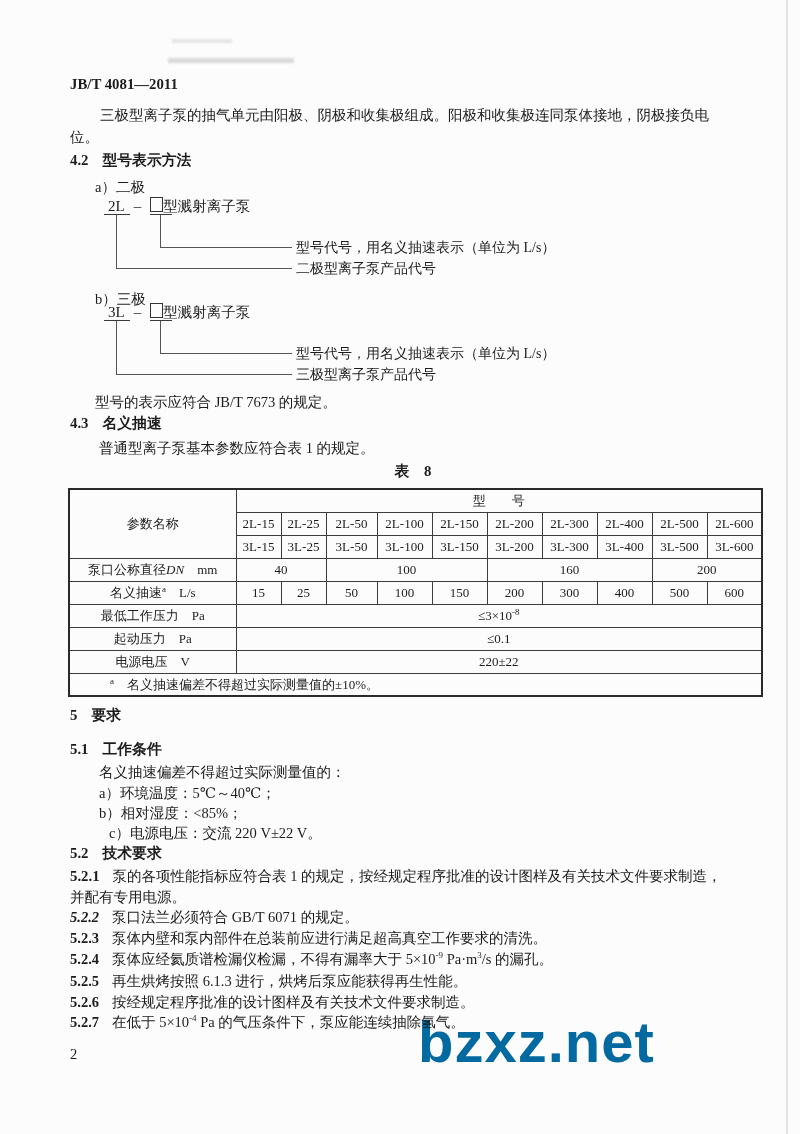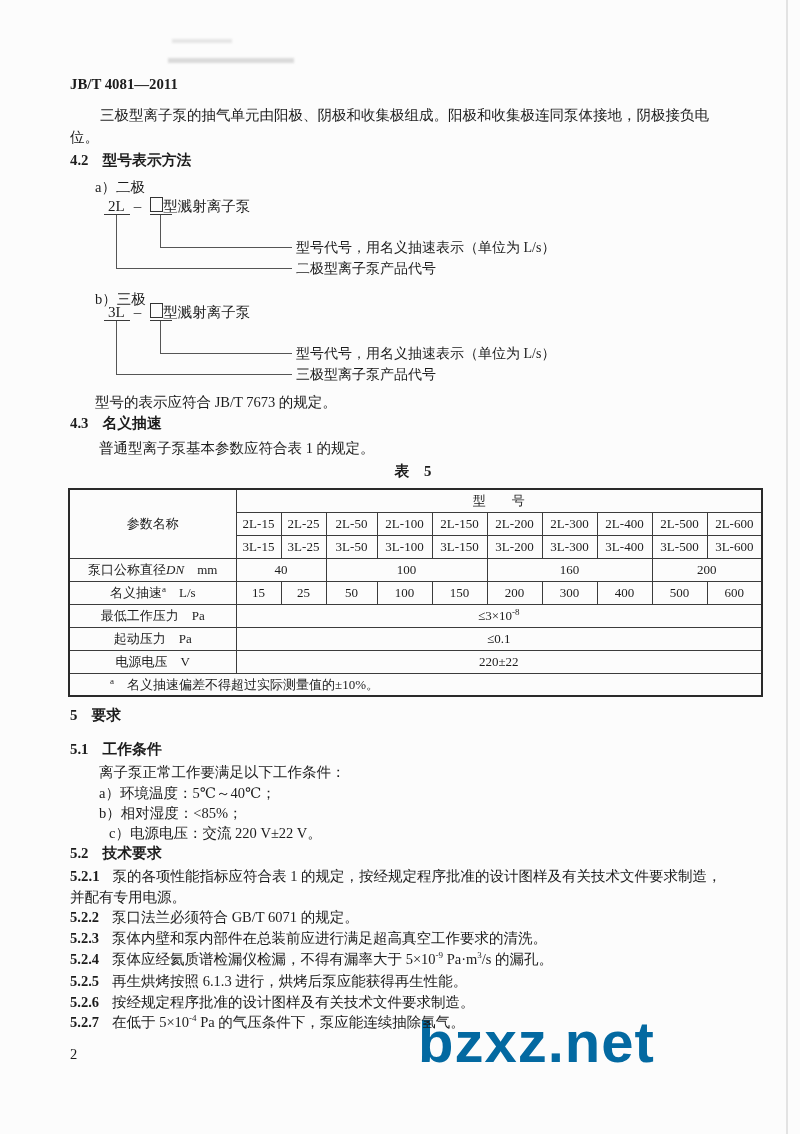--- a/index.html
+++ b/index.html
@@ -91,21 +91,21 @@
     <div class="d-label" style="top:63px;">三极型离子泵产品代号</div>
   </div>
 
   <div class="abs body-text" style="left:95px;top:392px;">型号的表示应符合 JB/T 7673 的规定。</div>
 
   <div class="abs heading" style="left:70px;top:414px;">
     <span class="num">4.3</span><span>名义抽速</span>
   </div>
   <div class="abs body-text" style="left:99px;top:438px;">普通型离子泵基本参数应符合表 1 的规定。</div>
 
-  <div class="abs heading" style="left:68px;top:462px;width:690px;text-align:center;">表　5</div>
+  <div class="abs heading" style="left:68px;top:462px;width:690px;text-align:center;">表　8</div>
 
   <table class="t1">
     <colgroup>
       <col style="width:167px">
         <col style="width:45px">
         <col style="width:45px">
         <col style="width:51px">
         <col style="width:55px">
         <col style="width:55px">
         <col style="width:55px">
@@ -181,36 +181,36 @@
   </tbody>
     </table>
 
   <div class="abs heading" style="left:70px;top:706px;">
     <span class="num">5</span><span>要求</span>
   </div>
 
   <div class="abs heading" style="left:70px;top:740px;">
     <span class="num">5.1</span><span>工作条件</span>
   </div>
-  <div class="abs body-text" style="left:99px;top:762px;">离子泵正常工作要满足以下工作条件：</div>
+  <div class="abs body-text" style="left:99px;top:762px;">名义抽速偏差不得超过实际测量值的：</div>
   <div class="abs body-text" style="left:99px;top:783px;">a）环境温度：5℃～40℃；</div>
   <div class="abs body-text" style="left:99px;top:803px;">b）相对湿度：&lt;85%；</div>
   <div class="abs body-text" style="left:109px;top:823px;">c）电源电压：交流 220 V±22 V。</div>
 
   <div class="abs heading" style="left:70px;top:844px;">
     <span class="num">5.2</span><span>技术要求</span>
   </div>
 
   <div class="abs body-text item" style="left:70px;top:866px;">
     <span class="inum heading" style="font-weight:bold;">5.2.1</span><span>泵的各项性能指标应符合表 1 的规定，按经规定程序批准的设计图样及有关技术文件要求制造，</span>
   </div>
   <div class="abs body-text" style="left:70px;top:887px;">并配有专用电源。</div>
 
   <div class="abs body-text item" style="left:70px;top:907px;">
-    <span class="inum" style="font-weight:bold;">5.2.2</span><span>泵口法兰必须符合 GB/T 6071 的规定。</span>
+    <span class="inum" style="font-weight:bold;font-style:italic;">5.2.2</span><span>泵口法兰必须符合 GB/T 6071 的规定。</span>
   </div>
   <div class="abs body-text item" style="left:70px;top:928px;">
     <span class="inum" style="font-weight:bold;">5.2.3</span><span>泵体内壁和泵内部件在总装前应进行满足超高真空工作要求的清洗。</span>
   </div>
   <div class="abs body-text item" style="left:70px;top:949px;">
     <span class="inum" style="font-weight:bold;">5.2.4</span><span>泵体应经氦质谱检漏仪检漏，不得有漏率大于 5×10</span><sup>-9</sup><span> Pa·m</span><sup>3</sup><span>/s 的漏孔。</span>
   </div>
   <div class="abs body-text item" style="left:70px;top:971px;">
     <span class="inum" style="font-weight:bold;">5.2.5</span><span>再生烘烤按照 6.1.3 进行，烘烤后泵应能获得再生性能。</span>
   </div>

